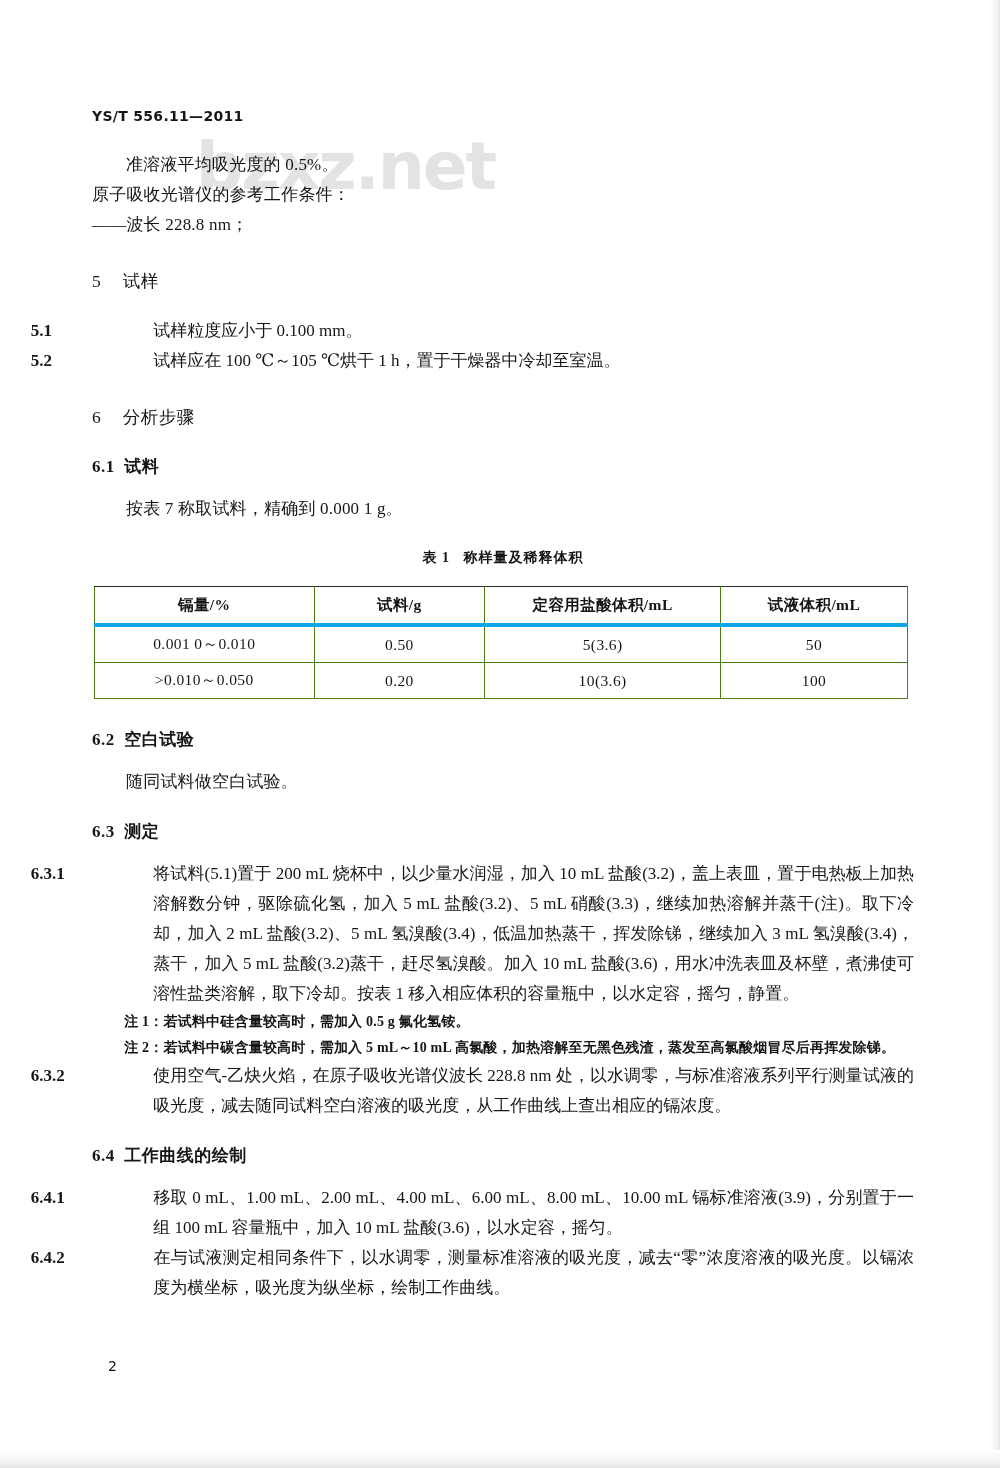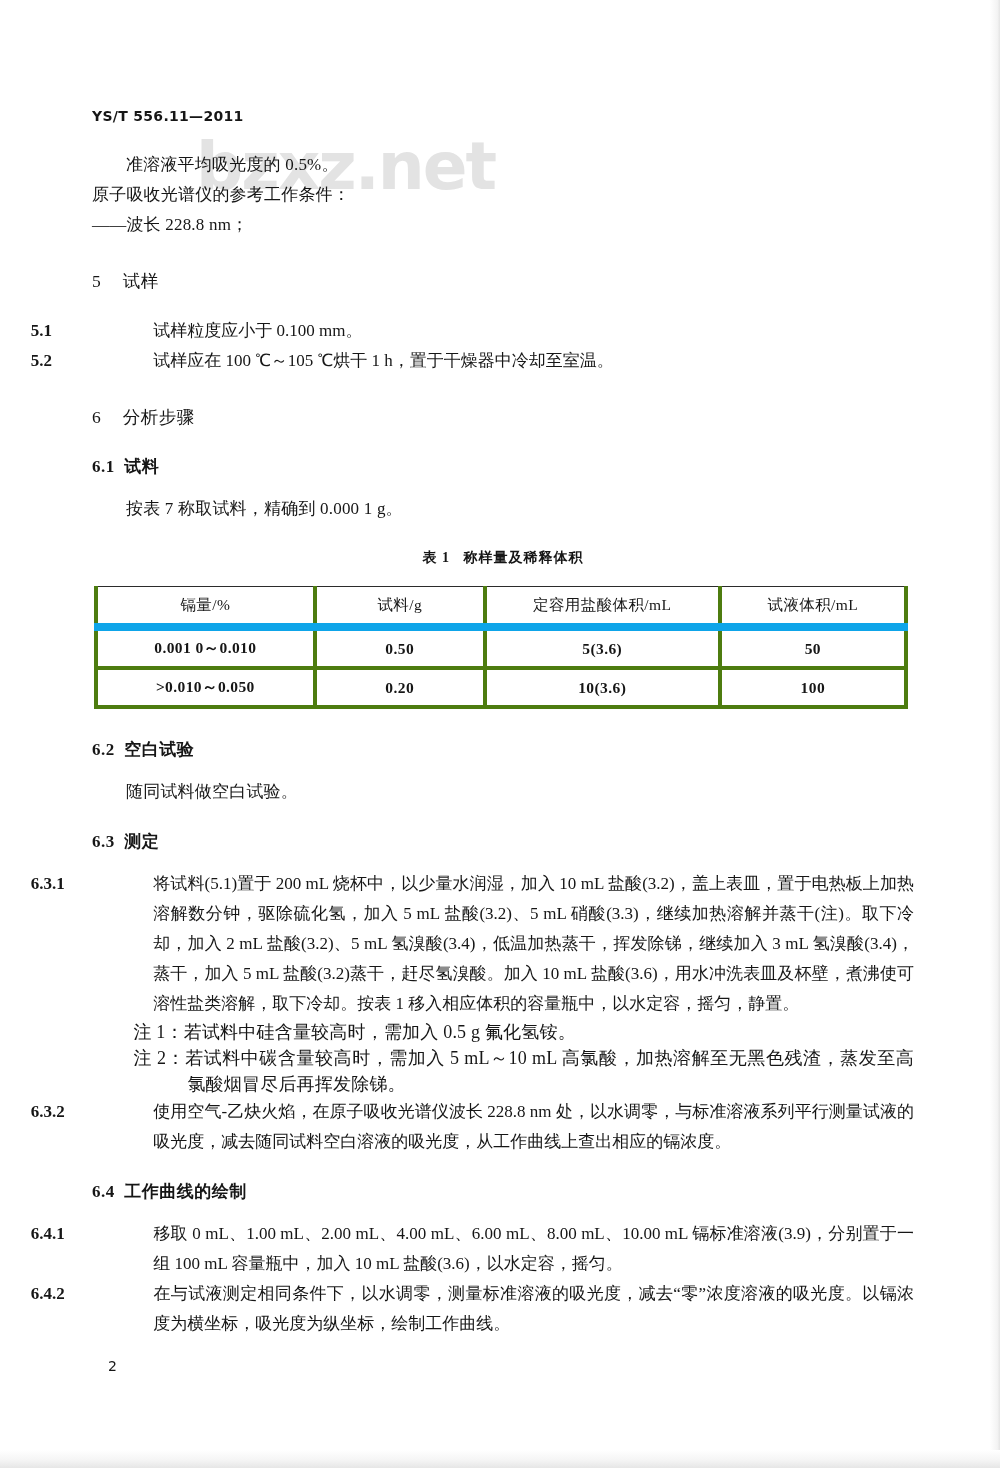--- a/index.html
+++ b/index.html
@@ -105,21 +105,20 @@
   .gap-sm { height: 12px; }
   .clause-num { display: inline-block; min-width: 1.2em; }
 
   
   .numbered {
     font-size: 17px;
     line-height: 30px;
     text-align: justify;
     padding-left: 3.6em;
     text-indent: -3.6em;
-    font-family: Liberation Serif, serif;
   }
   .numbered > .nl {
     display: inline-block;
     min-width: 3.6em;
     font-weight: bold;
   }
 
   
   .table-title {
     text-align: center;
@@ -128,44 +127,44 @@
     line-height: 28px;
     letter-spacing: 1px;
   }
   table.tbl {
     border-collapse: collapse;
     width: 814px;
     margin: 14px 0 0 2px;
     font-size: 15.5px;
   }
   table.tbl th, table.tbl td {
-    border: 4px solid #4d7c0f;
+    border: 1px solid #4d7c0f;
     text-align: center;
     padding: 0;
     height: 35px;
-    font-weight: bold;
+    font-weight: normal;
     letter-spacing: 0.4px;
   }
   table.tbl thead th {
-    border-bottom: 8px solid #0ea5e9;
-    font-weight: normal;
+    border-bottom: 4px solid #0ea5e9;
+    font-weight: bold;
     height: 36px;
   }
   table.tbl {
     border: 1px solid #2b2b2b;
   }
   table.tbl tr:first-child th { border-top: 1.5px solid #2b2b2b; }
 
   
   .note {
-    font-size: 18px;
+    font-size: 14px;
     line-height: 26px;
     padding-left: 5.3em;
     text-indent: -3.0em;
-    font-weight: normal;
+    font-weight: bold;
     letter-spacing: 0.2px;
     text-align: justify;
   }
 
   .page-number {
     position: absolute;
     left: 108px;
     top: 1358px;
     font-family: "DejaVu Sans", sans-serif;
     font-size: 14px;

